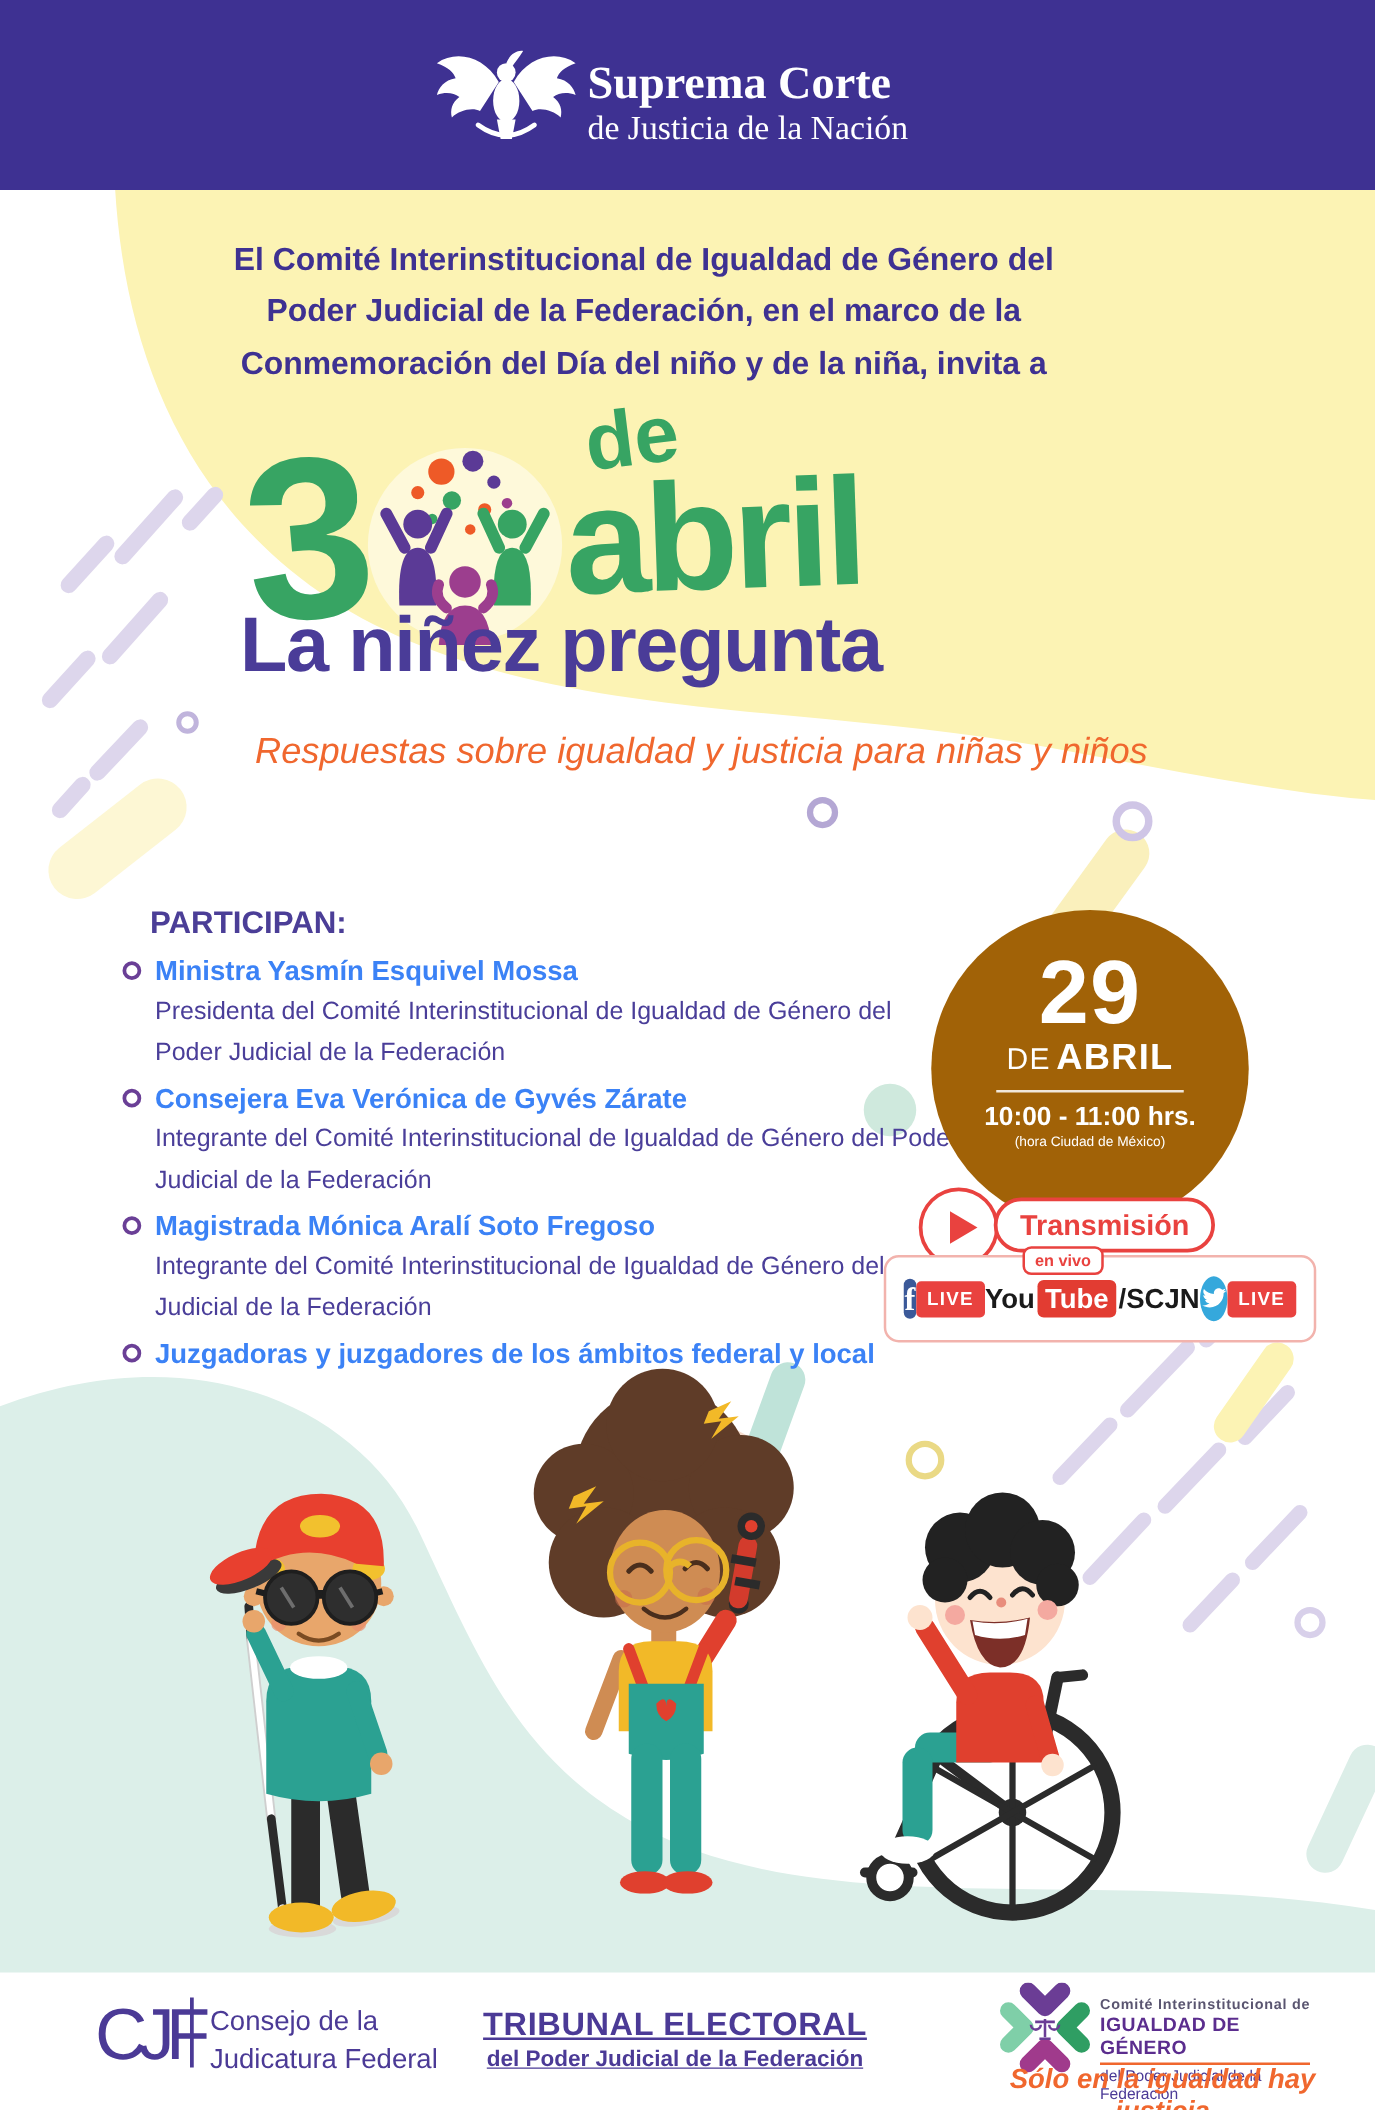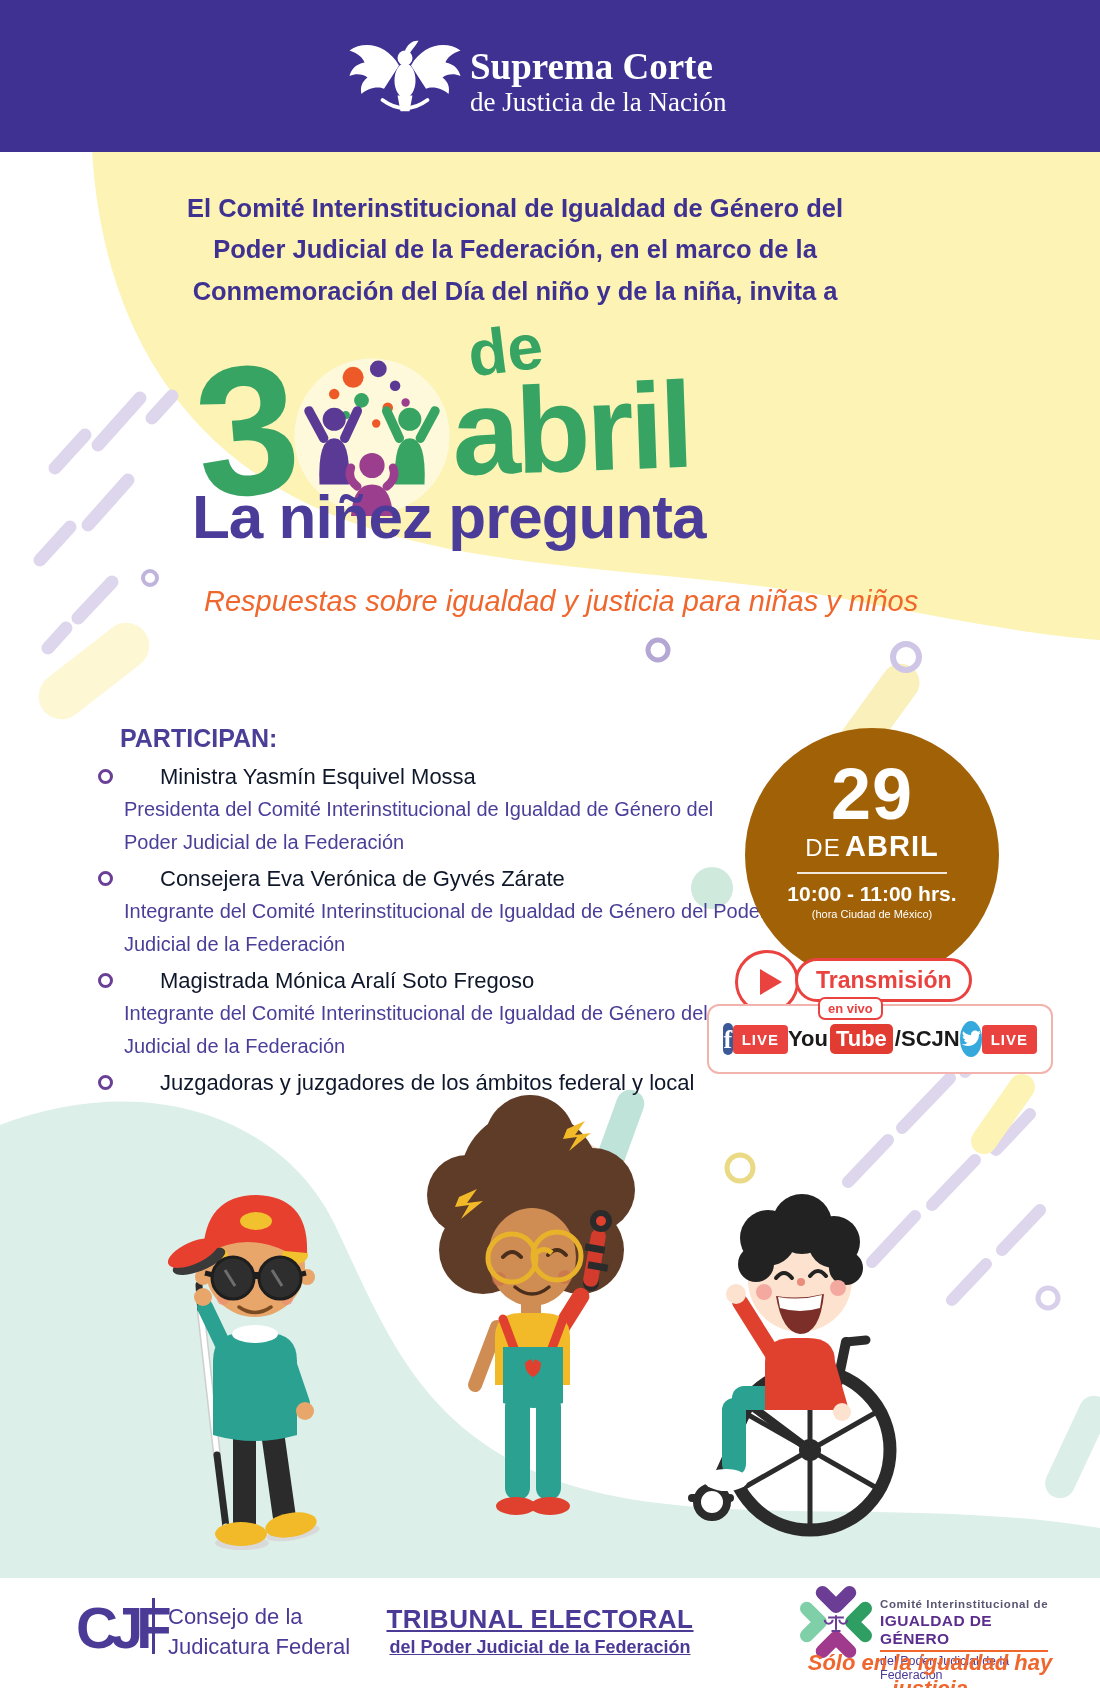--- a/index.html
+++ b/index.html
@@ -18,21 +18,21 @@
   .digit3{left:196px;top:338px;font-size:184px;font-weight:800;color:#37a463;transform:rotate(-5deg);line-height:1;}
   .de-word{left:468px;top:318px;font-size:64px;font-weight:800;color:#37a463;transform:rotate(-7deg);line-height:1;}
   .month-word{left:452px;top:368px;font-size:122px;font-weight:800;color:#37a463;transform:rotate(-2deg);letter-spacing:-4px;line-height:1;}
   .main-line{left:192px;top:486px;width:660px;font-size:62px;font-weight:800;color:#4a3c98;letter-spacing:-1px;line-height:1;}
   .subtitle{left:204px;top:585px;font-size:29px;font-weight:400;font-style:italic;color:#f0672e;}
   
   .p-heading{left:120px;top:724px;font-size:25px;font-weight:800;color:#4b3e97;}
   .p-list{left:98px;top:760px;width:660px;}
   .p-item{position:relative;padding-left:26px;margin-bottom:3px;}
   .p-bullet{position:absolute;left:0;top:9px;width:9px;height:9px;border:3px solid #6a3f96;border-radius:50%;background:#fff;}
-  .p-name{font-size:22px;font-weight:400;color:#0f172a;line-height:33px;margin-left:36px;}
+  .p-name{font-size:22px;font-weight:700;color:#3b82f6;line-height:33px;}
   .p-role{width:645px;font-size:20px;font-weight:500;color:#4a3e99;line-height:33px;}
   
   .date-circle{left:745px;top:728px;width:254px;height:254px;border-radius:50%;background:#a16207;color:#fff;text-align:center;}
   .date-day{font-size:72px;font-weight:800;line-height:1;margin-top:30px;letter-spacing:1px;}
   .date-de{font-size:24px;font-weight:400;letter-spacing:1px;}
   .date-month{font-size:29px;font-weight:800;letter-spacing:1px;}
   .date-divider{width:150px;height:2px;background:rgba(255,255,255,.85);margin:9px auto 8px auto;}
   .date-time{font-size:21px;font-weight:800;}
   .date-tz{font-size:11px;font-weight:400;margin-top:2px;}
   
@@ -43,21 +43,21 @@
                color:#e9423f;font-size:13px;font-weight:800;padding:2px 8px;z-index:5;}
   .social-box{left:707px;top:1004px;width:346px;height:70px;border:2px solid #f2b3ad;border-radius:12px;background:#fff;
               display:flex;align-items:center;justify-content:space-between;padding:0 14px;box-sizing:border-box;}
   .fb-icon{width:32px;height:32px;background:#3b5999;border-radius:5px;color:#fff;text-align:center;
            font-family:"Liberation Serif",serif;font-weight:700;font-size:26px;line-height:34px;}
   .live-badge{background:#e9423f;color:#fff;font-weight:800;font-size:15px;padding:6px 9px;border-radius:4px;letter-spacing:1px;}
   .yt-wrap{display:flex;align-items:center;font-weight:800;color:#1a1a1a;font-size:22px;}
   .yt-tube{background:#e23c32;color:#fff;border-radius:5px;padding:2px 6px;margin:0 2px;}
   .tw-icon{width:36px;height:36px;background:#35a8dc;border-radius:50%;display:flex;align-items:center;justify-content:center;}
   
-  .cjf-acronym{left:76px;top:1594px;font-size:58px;font-weight:700;color:#4b3a96;letter-spacing:-7px;}
+  .cjf-acronym{left:76px;top:1594px;font-size:58px;font-weight:400;color:#4b3a96;letter-spacing:-7px;}
   .cjf-bar{left:152px;top:1598px;width:3px;height:56px;background:#4b3a96;}
   .cjf-name{left:168px;top:1602px;font-size:22px;color:#4b3a96;line-height:1.35;font-weight:400;}
   .tribunal{left:370px;top:1604px;width:340px;text-align:center;color:#4b3a96;text-decoration:underline;}
   .tribunal-l1{font-size:26px;font-weight:800;letter-spacing:.5px;}
   .tribunal-l2{font-size:18px;font-weight:700;margin-top:2px;}
   .comite-text{left:880px;top:1598px;width:170px;}
   .comite-l1{font-size:11.5px;color:#5a5570;letter-spacing:.6px;font-weight:700;}
   .comite-l2{font-size:15.5px;color:#5b2d8e;font-weight:800;margin-top:2px;letter-spacing:.4px;}
   .comite-rule{width:168px;height:2px;background:#f0672e;margin:2px 0 2px 0;}
   .comite-l3{font-size:12.5px;color:#4b3a96;font-weight:500;}

